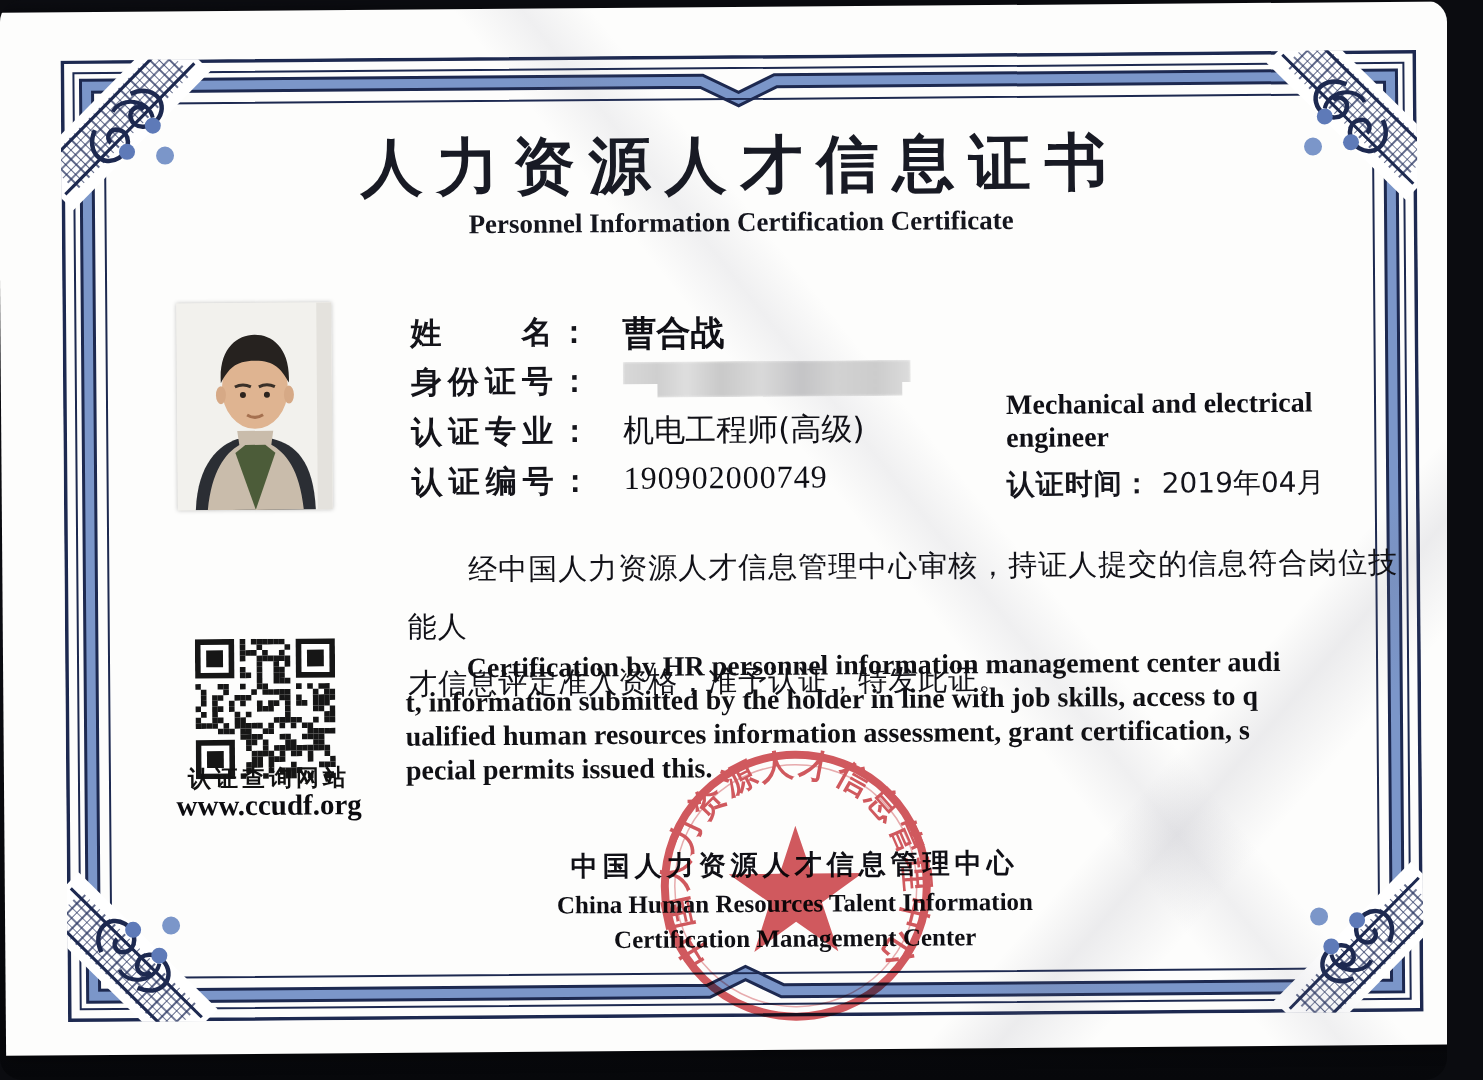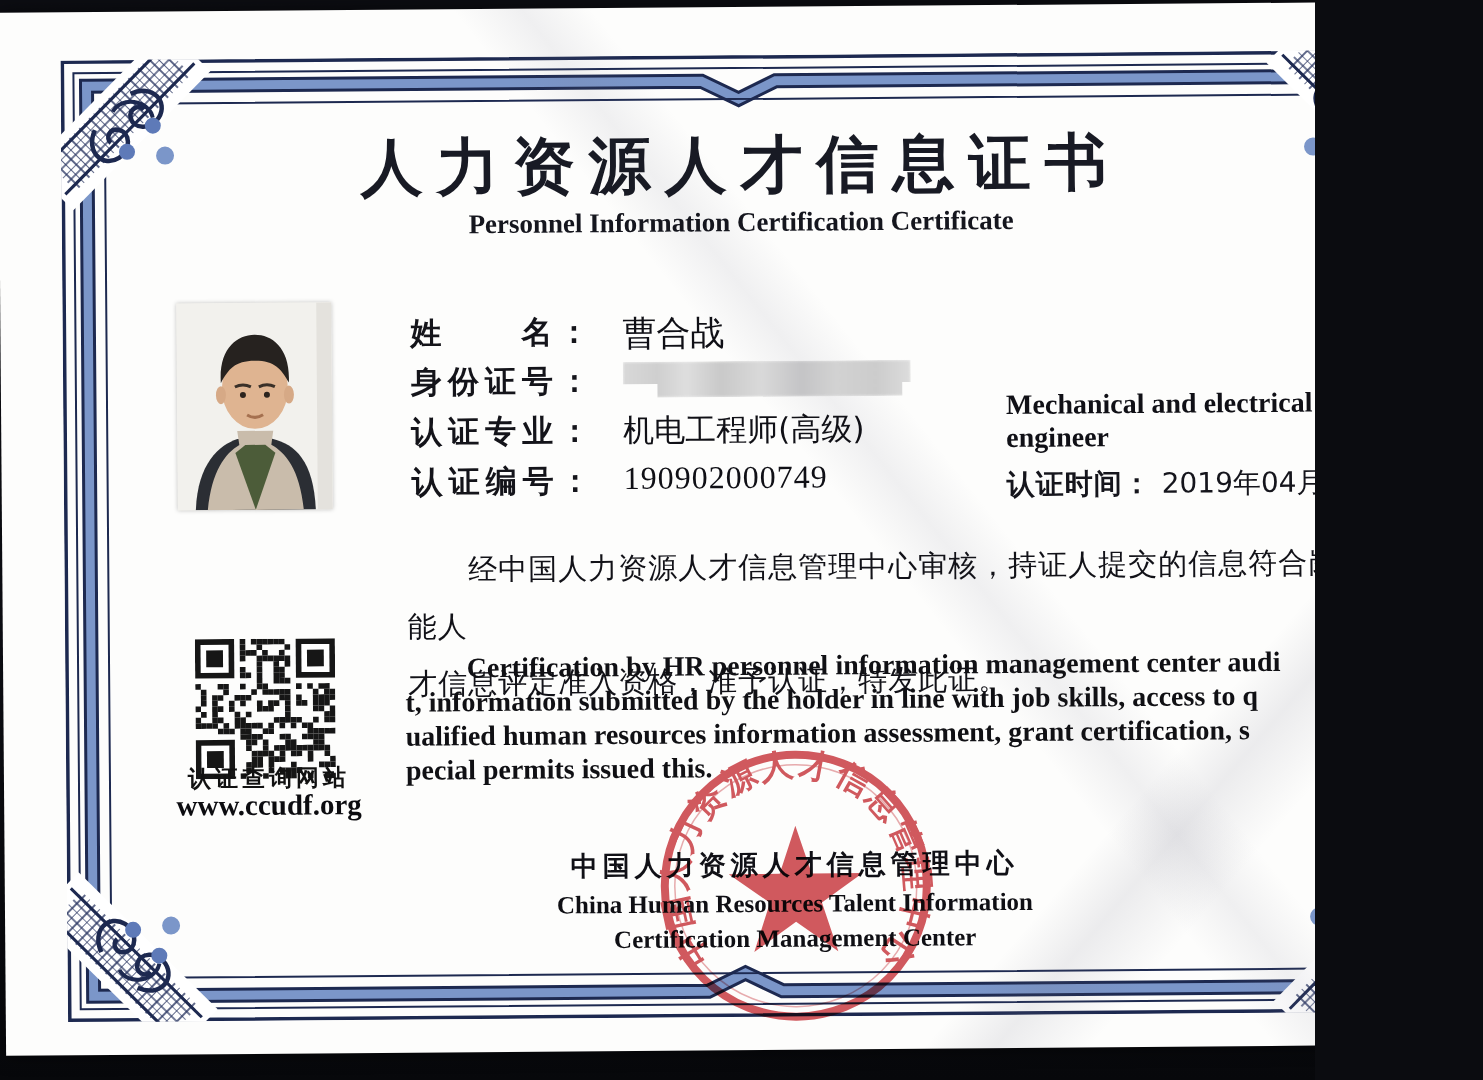--- a/index.html
+++ b/index.html
@@ -1,18 +1,18 @@
 <!DOCTYPE html>
 <html><head>
 <meta charset="utf-8">
 <style>
   html,body{margin:0;padding:0;background:#0b0c10;}
-  .scene{position:relative;width:1315px;height:1080px;overflow:hidden;
+  .scene{position:relative;width:1447px;height:1080px;overflow:hidden;
          background:linear-gradient(180deg,#0c0d12 0%,#101118 60%,#07080b 100%);
-         font-family:"DejaVu Sans",sans-serif;color:#15151c;}
+         font-family:"DejaVu Sans",sans-serif;color:#15151c;border-radius:22px;}
   .paper{position:absolute;left:2px;top:7px;width:1492px;height:1043px;
          background:#fdfdfc;transform:rotate(-0.45deg);transform-origin:50% 50%;
          box-shadow:0 0 18px rgba(0,0,0,.55);}
   .crease1{position:absolute;left:0;top:0;width:100%;height:100%;pointer-events:none;
            background:linear-gradient(52deg,transparent 55%,rgba(120,120,140,.10) 58%,transparent 61%);}
   .crease2{position:absolute;left:0;top:0;width:100%;height:100%;pointer-events:none;
            background:linear-gradient(131deg,transparent 76%,rgba(110,110,130,.12) 79%,transparent 83%);}
   .frame{position:absolute;left:62px;top:48px;}
 
   .title-cn{position:absolute;left:0;width:1483px;top:116px;text-align:center;
@@ -20,21 +20,21 @@
   .title-en{position:absolute;left:0;width:1483px;top:200px;text-align:center;
             font-family:"Liberation Serif",serif;font-weight:700;font-size:27px;color:#15161e;}
 
   .photo{position:absolute;left:176px;top:292px;width:155px;height:207px;
          background:#f3f2ee;box-shadow:0 0 4px rgba(0,0,0,.25);}
 
   .frow{position:absolute;display:flex;}
   .flabel{width:180px;font-size:31px;font-weight:600;color:#14141a;
           text-align:justify;text-align-last:justify;letter-spacing:1px;}
   .fvalue{margin-left:32px;font-size:31px;color:#101016;white-space:nowrap;}
-  .fvalue.name{font-size:34px;font-weight:400;}
+  .fvalue.name{font-size:34px;font-weight:700;}
   .fvalue.num{font-family:"Liberation Serif",serif;font-size:32px;letter-spacing:1px;}
   .redaction{margin-left:32px;margin-top:2px;width:288px;height:36px;filter:blur(1.6px);
      background:
        linear-gradient(90deg,#d8d8d8 0%,#cfcfcf 12%,#dedede 22%,#c9c9c9 34%,#d9d9d9 48%,#c4c4c6 62%,#d2d2d2 74%,#cccccc 88%,#dcdcdc 100%);
      clip-path:polygon(0 0,100% 0,100% 62%,97% 62%,97% 100%,12% 100%,12% 62%,0 62%);}
 
   .side{position:absolute;left:1005px;top:383px;width:400px;}
   .side-en{font-family:"Liberation Serif",serif;font-weight:700;font-size:28px;line-height:33px;color:#101016;}
   .side-time{margin-top:12px;font-size:28px;display:flex;}
   .side-time .lbl{font-weight:600;letter-spacing:1px;}

